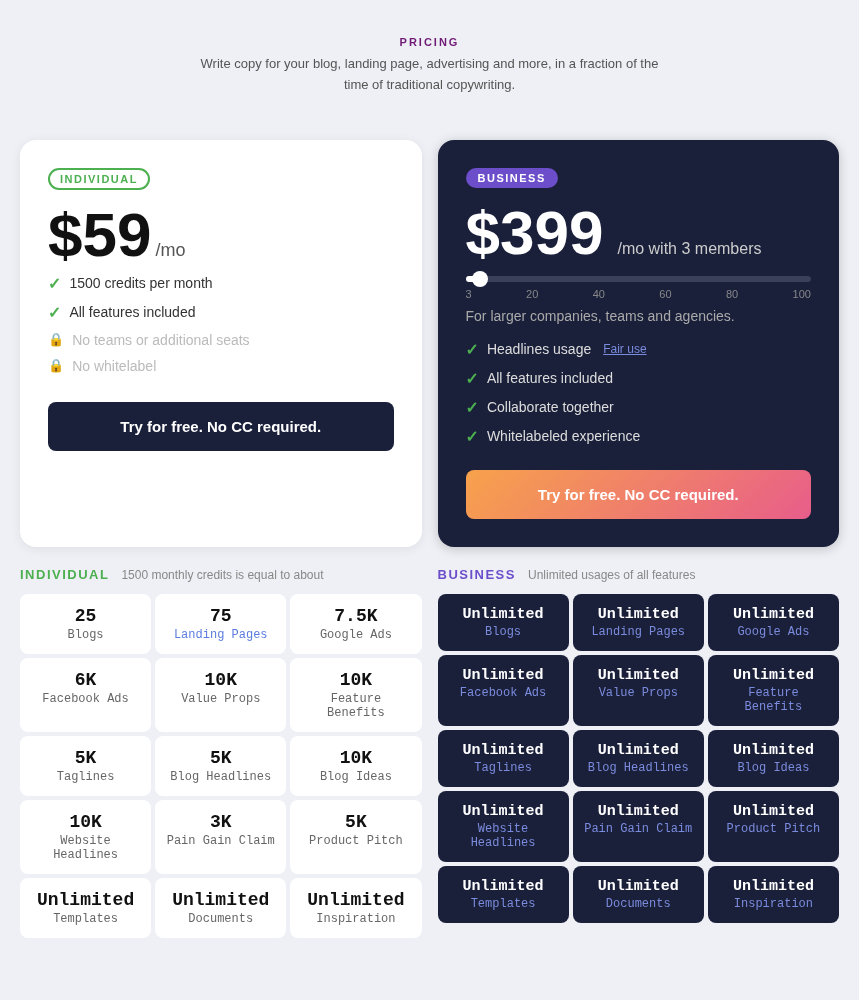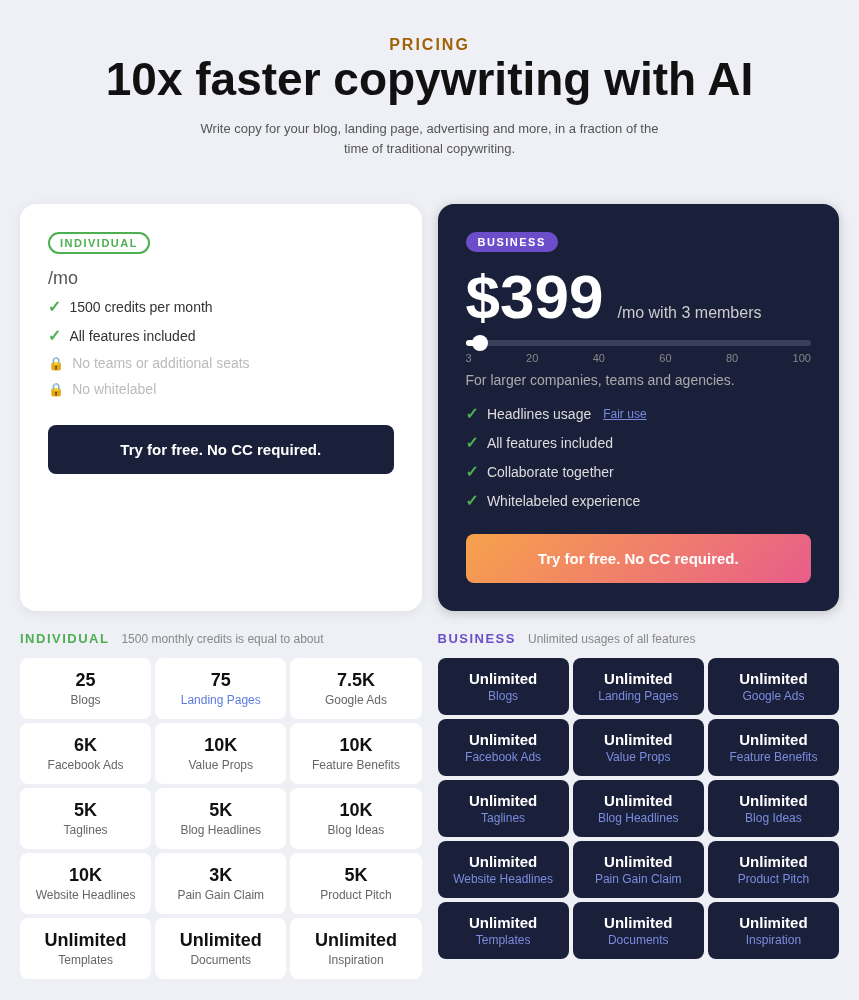--- a/index.html
+++ b/index.html
@@ -9,25 +9,25 @@
       color: #1a1a2e;
       min-height: 1000px;
       width: 859px;
     }
 
     .hero {
       text-align: center;
       padding: 36px 40px 24px;
     }
     .hero-eyebrow {
-      font-size: 16px;
+      font-size: 11px;
       font-weight: 700;
       letter-spacing: 2px;
-      color: #a16207;
-      margin-bottom: 0;
+      color: #701a75;
+      margin-bottom: 6px;
     }
     .hero-title {
       font-size: 46px;
       font-weight: 900;
       color: #111;
       line-height: 1.1;
       margin-bottom: 14px;
     }
     .hero-subtitle {
       font-size: 13px;
@@ -248,20 +248,21 @@
     }
     .table-sublabel {
       font-size: 12px;
       color: #888;
     }
 
     .grid-3 {
       display: grid;
       grid-template-columns: 1fr 1fr 1fr;
       gap: 4px;
+      font-family: Liberation Mono, monospace;
     }
     .grid-cell {
       background: #fff;
       border-radius: 8px;
       padding: 12px 10px;
       text-align: center;
     }
     .grid-cell-value {
       font-size: 18px;
       font-weight: 800;
@@ -299,29 +300,29 @@
       color: #7b8cde;
       margin-top: 2px;
       display: block;
     }
   </style>
 </head>
 <body>
 
 <div class="hero">
   <p class="hero-eyebrow">PRICING</p>
-  <h1 class="hero-title">10x faster copywriting with AI</h1>
   <p class="hero-subtitle">Write copy for your blog, landing page, advertising and more, in a fraction of the time of traditional copywriting.</p>
 </div>
 
 <div class="pricing-cards">
 
   <div class="card-individual">
     <div class="badge-individual">INDIVIDUAL</div>
     <div style="display:flex;align-items:baseline;gap:4px;margin-bottom:8px;">
+      <span class="price-main">$59</span>
       <span class="price-mo">/mo</span>
     </div>
 
     <ul class="features-list">
       <li>
         <span class="check-green">✓</span>
         <span>1500 credits per month</span>
       </li>
       <li>
         <span class="check-green">✓</span>

